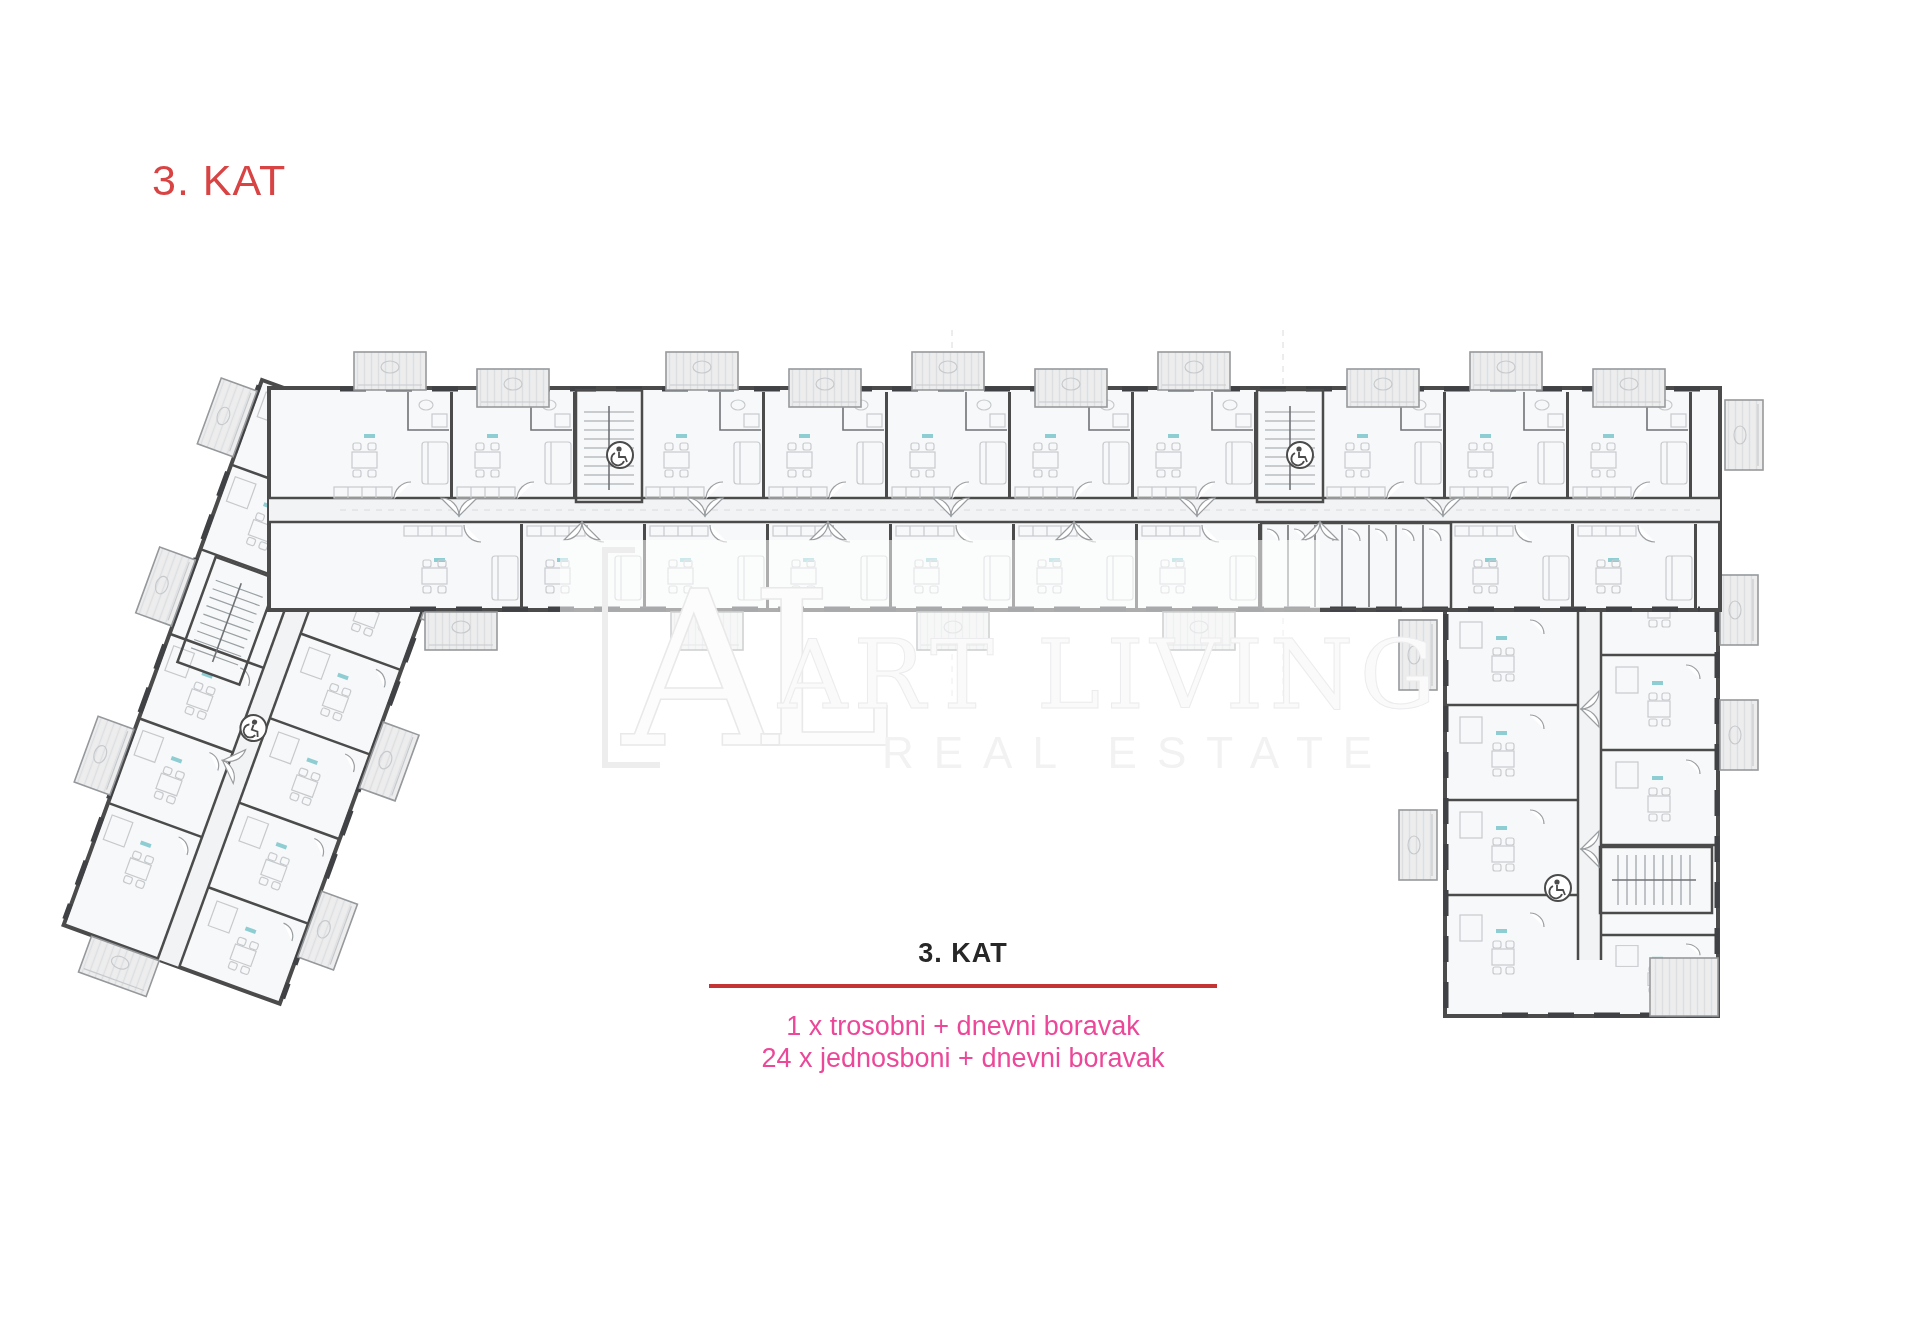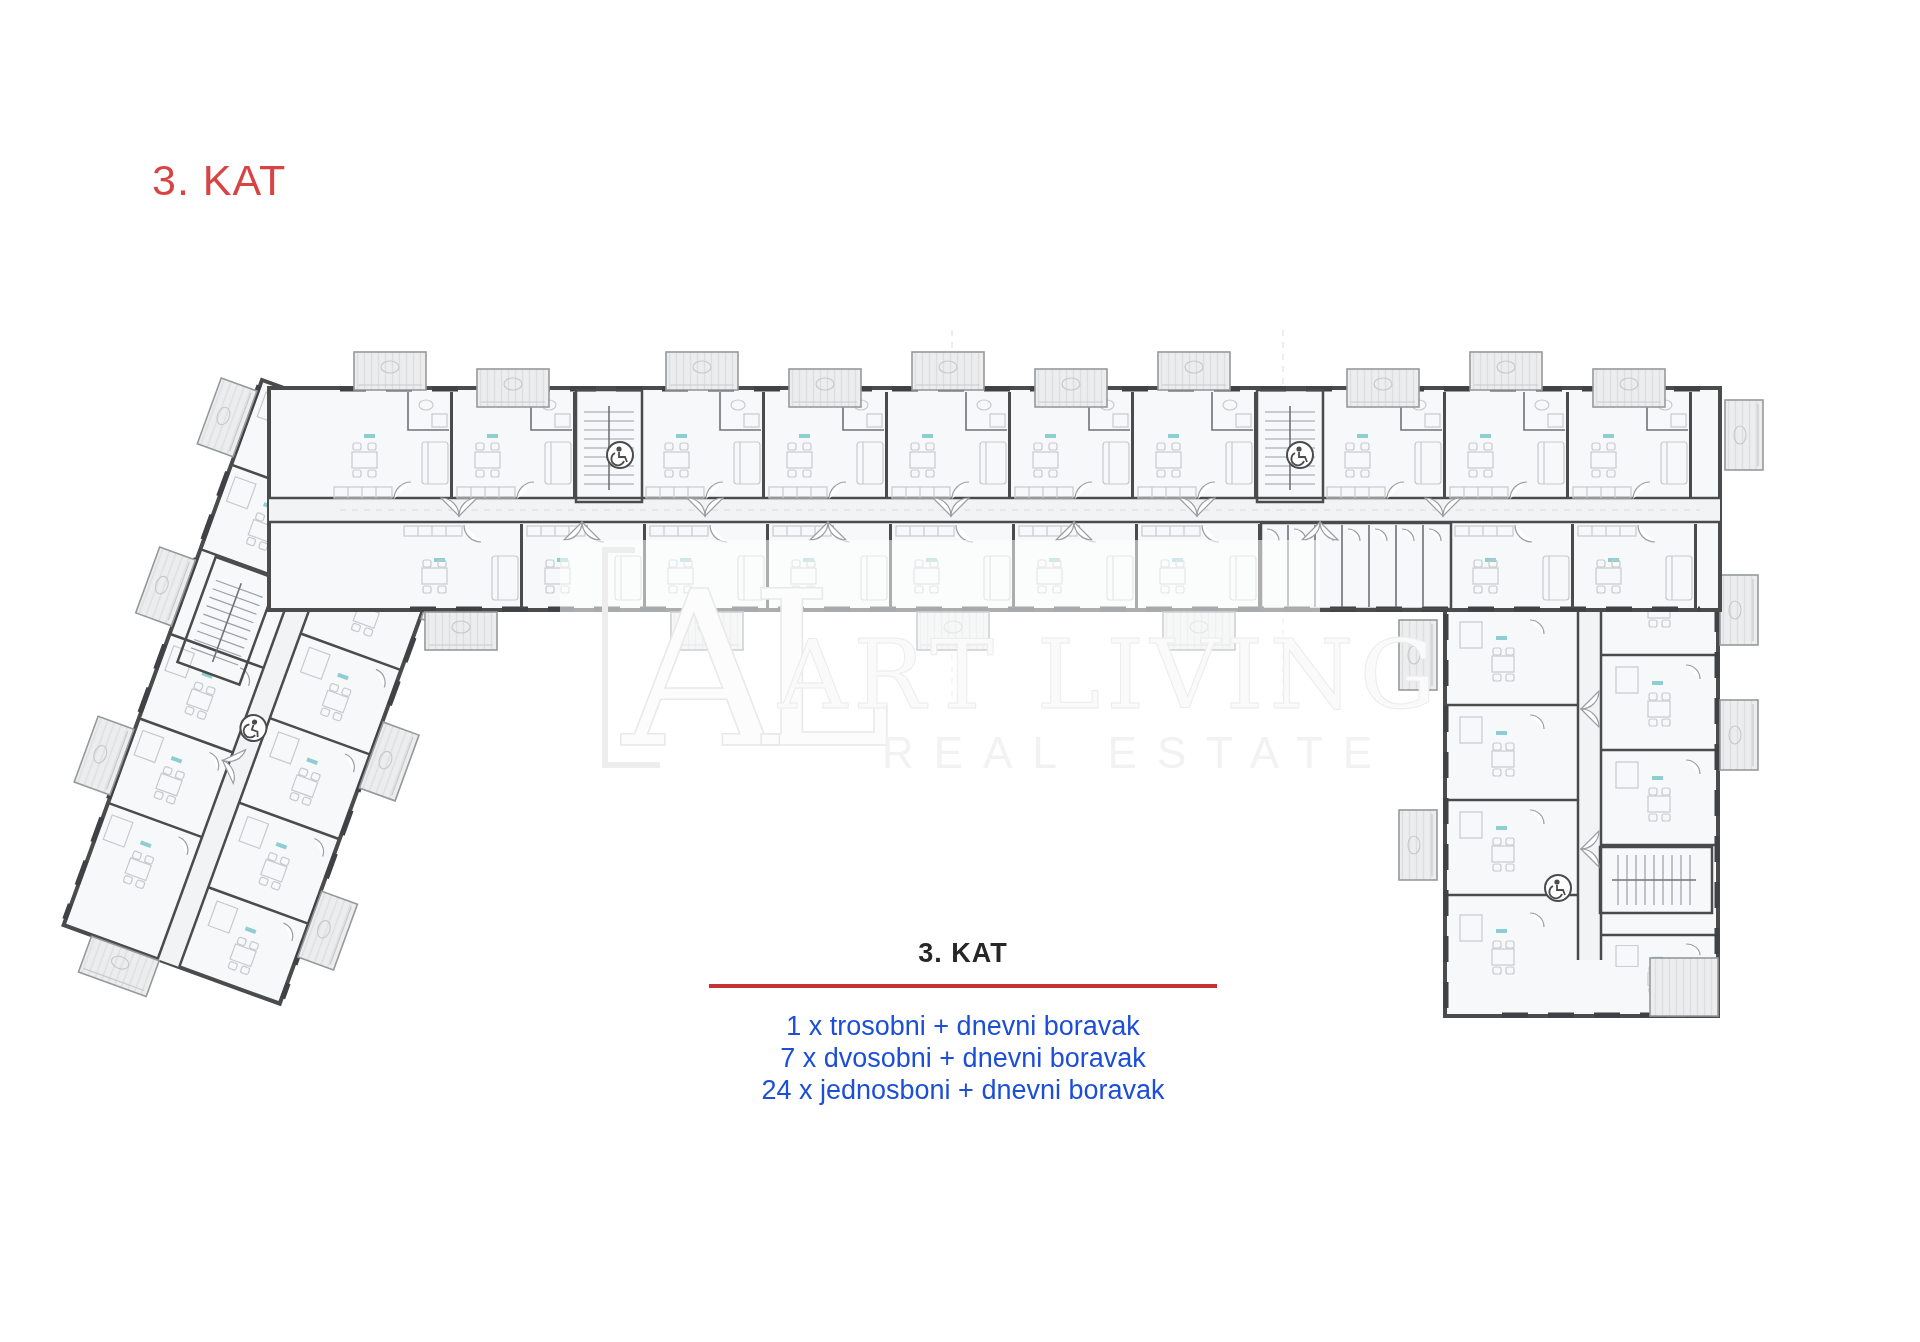--- a/index.html
+++ b/index.html
@@ -5,21 +5,21 @@
   html,body{margin:0;padding:0;background:#ffffff;}
   .stage{position:relative;width:1920px;height:1342px;background:#ffffff;overflow:hidden;
          font-family:"Liberation Sans",sans-serif;}
   .floor-title{position:absolute;left:152px;top:156px;font-size:43px;letter-spacing:1px;
                color:#d84343;font-weight:400;}
   .plan-svg{position:absolute;left:0;top:0;}
   .summary{position:absolute;left:963px;top:938px;transform:translateX(-50%);
            text-align:center;color:#2f3134;white-space:nowrap;}
   .summary h2{margin:0;font-size:27px;font-weight:bold;color:#272727;letter-spacing:1px;}
   .summary .rule{width:508px;height:4px;background:#c43434;margin:15px auto 22px auto;}
-  .summary .item{font-size:27px;line-height:32px;color:#1d4ed8;}
+  .summary .item{font-size:27px;line-height:32px;color:#ec4899;}
   
   .room{fill:#f7f8f9;stroke:#4b4b4b;stroke-width:4;}
   .corr{fill:#f2f3f5;stroke:none;}
   .wall2{stroke:#4b4b4b;stroke-width:2.5;fill:none;}
   .wall3{stroke:#4b4b4b;stroke-width:3;fill:none;}
   .part{stroke:#707276;stroke-width:1.6;fill:none;}
   .lite{stroke:#c7cacd;stroke-width:1.2;fill:none;}
   .door{stroke:#9a9ea1;stroke-width:1.2;fill:#ffffff;}
   .balc{fill:url(#deck);stroke:#96999c;stroke-width:1.6;}
   .tag{fill:#8ecdd2;stroke:none;}
@@ -263,17 +263,16 @@
       <text class="wm-small" x="882" y="768">REAL ESTATE</text>
     </g>
   </svg>
 
   <div class="floor-title">3. KAT</div>
 
   <div class="summary">
     <h2>3. KAT</h2>
     <div class="rule"></div>
     <div class="item">1 x trosobni + dnevni boravak</div>
-    <div class="item">7 x dvosobni + dnevni boravak</div>
     <div class="item">24 x jednosboni + dnevni boravak</div>
   </div>
 
 </div>
 
 </body></html>

